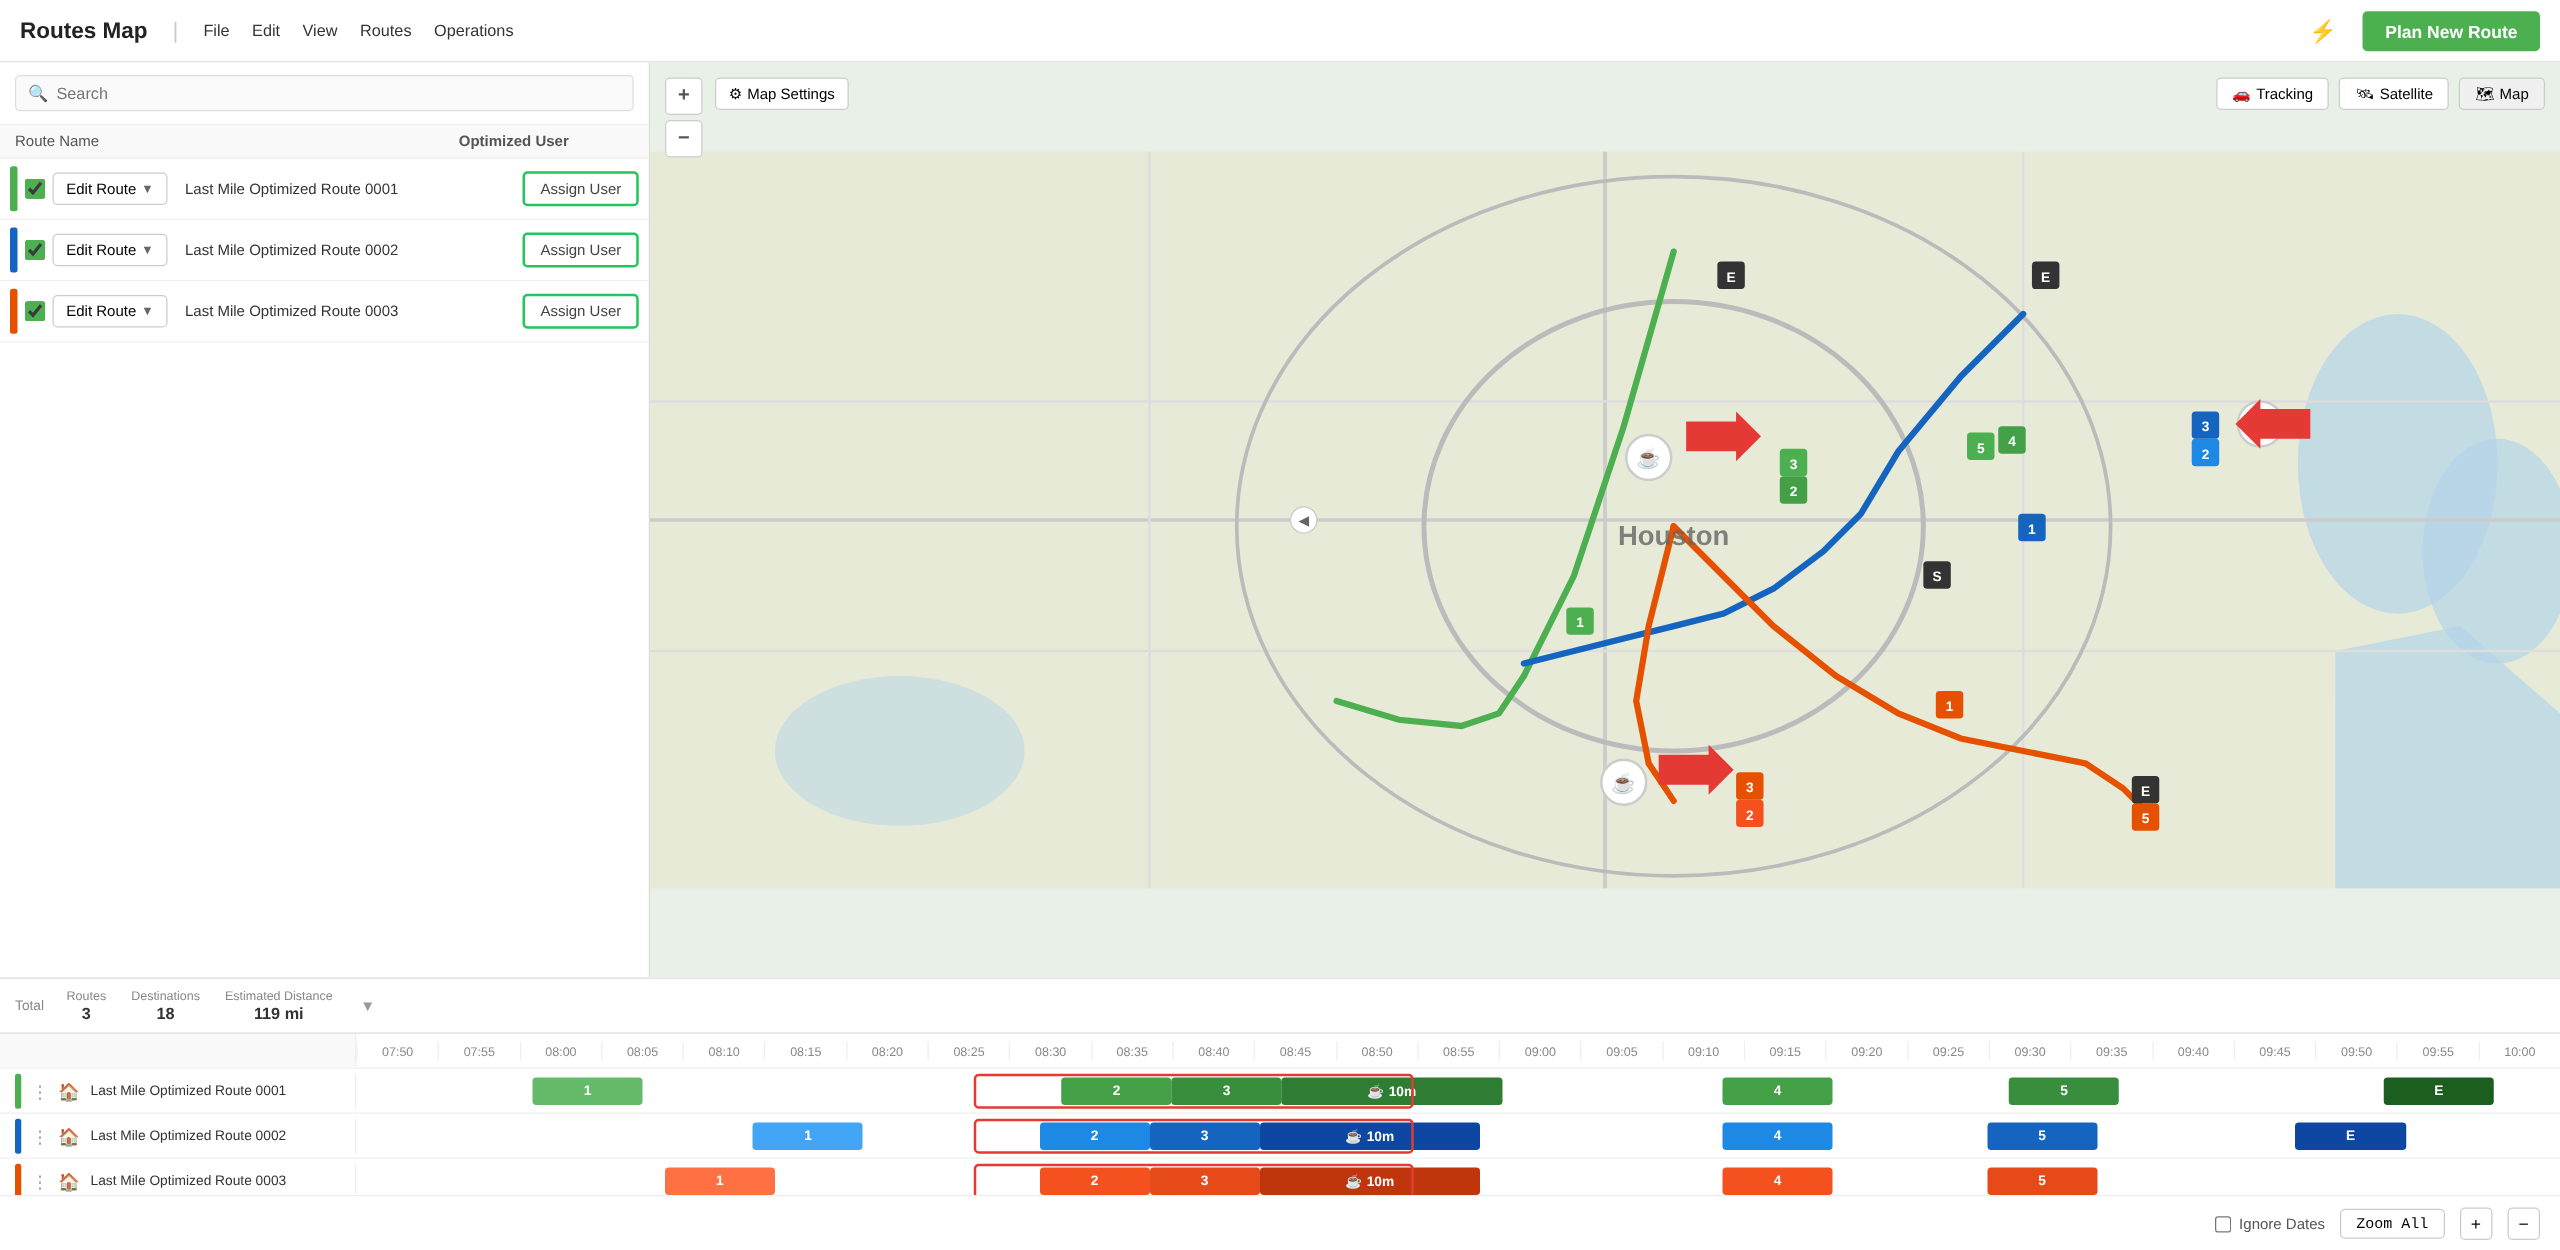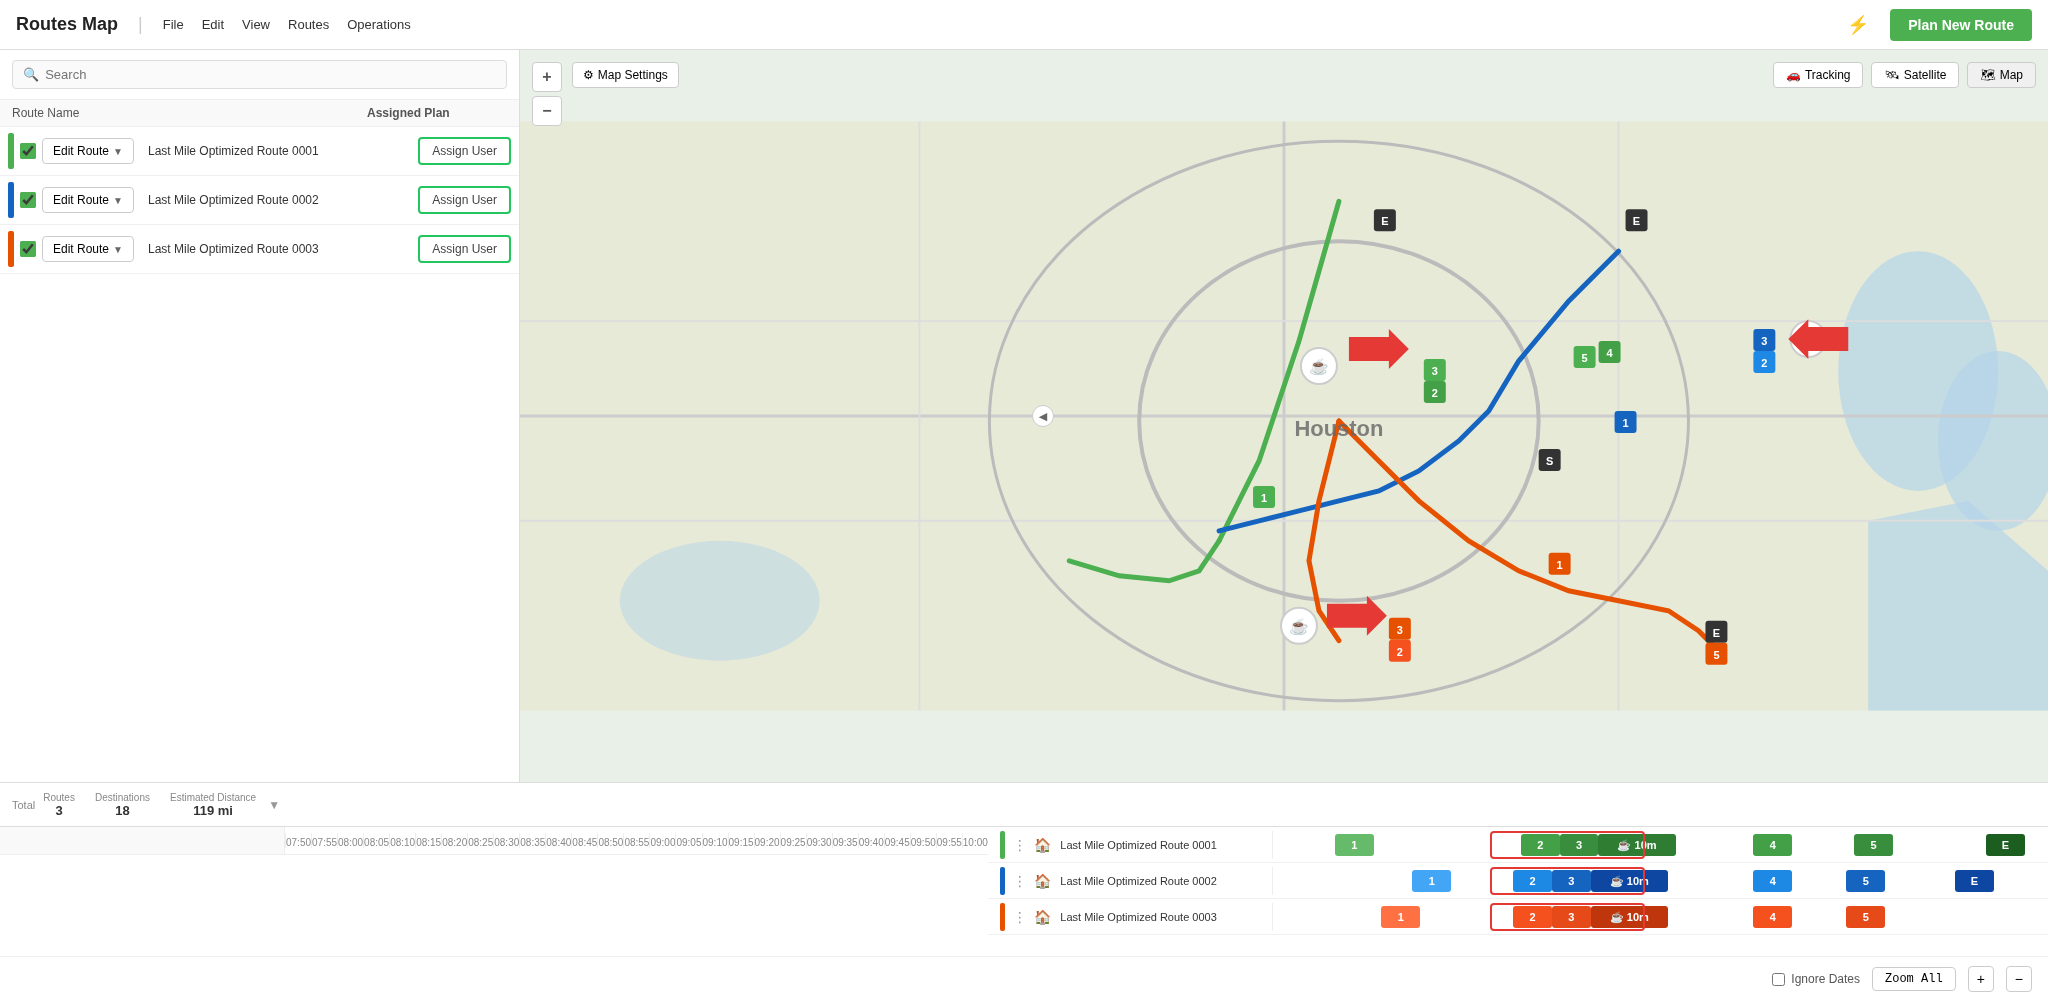--- a/index.html
+++ b/index.html
@@ -51,21 +51,21 @@
     .map-top-btn.active { background: #f0f0f0; }
     .tracking-btn { background: #fff; border: 1px solid #ccc; border-radius: 4px; padding: 5px 12px; font-size: 12px; cursor: pointer; display: flex; align-items: center; gap: 4px; }
 
     
     .collapse-btn { position: absolute; left: 512px; top: 50%; transform: translateY(-50%); z-index: 20; background: #fff; border: 1px solid #ccc; border-radius: 50%; width: 22px; height: 22px; display: flex; align-items: center; justify-content: center; cursor: pointer; font-size: 11px; color: #666; }
 
     
     #map-svg { width: 100%; height: 100%; }
 
     
-    #timeline { height: 130px; background: #fff; border-top: 1px solid #ddd; display: flex; flex-direction: row; overflow: hidden; }
+    #timeline { height: 130px; background: #fff; border-top: 1px solid #ddd; display: flex; flex-direction: column; overflow: hidden; }
     .timeline-header { display: flex; align-items: center; height: 28px; border-bottom: 1px solid #eee; }
     .tl-left-spacer { width: 285px; background: #f9f9f9; border-right: 1px solid #eee; height: 100%; display: flex; align-items: center; gap: 8px; padding: 0 12px; font-size: 11px; color: #666; }
     .tl-times { flex: 1; display: flex; overflow: hidden; }
     .tl-time { flex: 1; text-align: center; font-size: 10px; color: #888; border-left: 1px solid #eee; padding-top: 4px; }
 
     .timeline-rows { flex: 1; overflow: hidden; }
     .tl-row { display: flex; align-items: center; height: 36px; border-bottom: 1px solid #f0f0f0; }
     .tl-row-label { width: 285px; display: flex; align-items: center; gap: 8px; padding: 0 12px; border-right: 1px solid #eee; font-size: 11px; color: #333; flex-shrink: 0; }
     .tl-row-label .color-bar { width: 5px; height: 28px; border-radius: 2px; flex-shrink: 0; }
     .tl-row-track { flex: 1; position: relative; height: 100%; }
@@ -109,21 +109,21 @@
 
     <div id="sidebar">
       <div class="search-bar">
         <div class="search-input-wrap">
           <span class="search-icon-svg">🔍</span>
           <input type="text" placeholder="Search" style="">
         </div>
       </div>
       <div class="route-table-header">
         <span class="col-name">Route Name</span>
-        <span class="col-user">Assigned Plan</span>
+        <span class="col-user">Optimized User</span>
       </div>
       <div class="route-list">
 
         <div class="route-row">
           <div class="color-indicator" style="background:#4CAF50;"></div>
           <input type="checkbox" class="checkbox" checked="" style="">
           <button class="edit-btn">
             <span>Edit Route</span>
             <span class="arrow">▼</span>
           </button>
@@ -277,21 +277,21 @@
           <polygon points="60,-12 20,-12 20,-20 0,0 20,20 20,12 60,12" fill="#e53935"></polygon>
         </g>
 
         <g transform="translate(808,495)">
           <polygon points="0,-12 40,-12 40,-20 60,0 40,20 40,12 0,12" fill="#e53935"></polygon>
         </g>
       </svg>
     </div>
   </div>
 
-  <div style="background:#fff; border-top:1px solid #ddd; display:flex; align-items:center; padding:0 12px; height:44px; gap:8px;text-align:center;">
+  <div style="background:#fff; border-top:1px solid #ddd; display:flex; align-items:center; padding:0 12px; height:44px; gap:18px;text-align:center;">
     <span style="font-size:11px;color:#888;">Total</span>
     <div style="display:flex; gap:20px;">
       <div class="summary-item">
         <span class="summary-label">Routes</span>
         <span class="summary-value">3</span>
       </div>
       <div class="summary-item">
         <span class="summary-label">Destinations</span>
         <span class="summary-value">18</span>
       </div>

